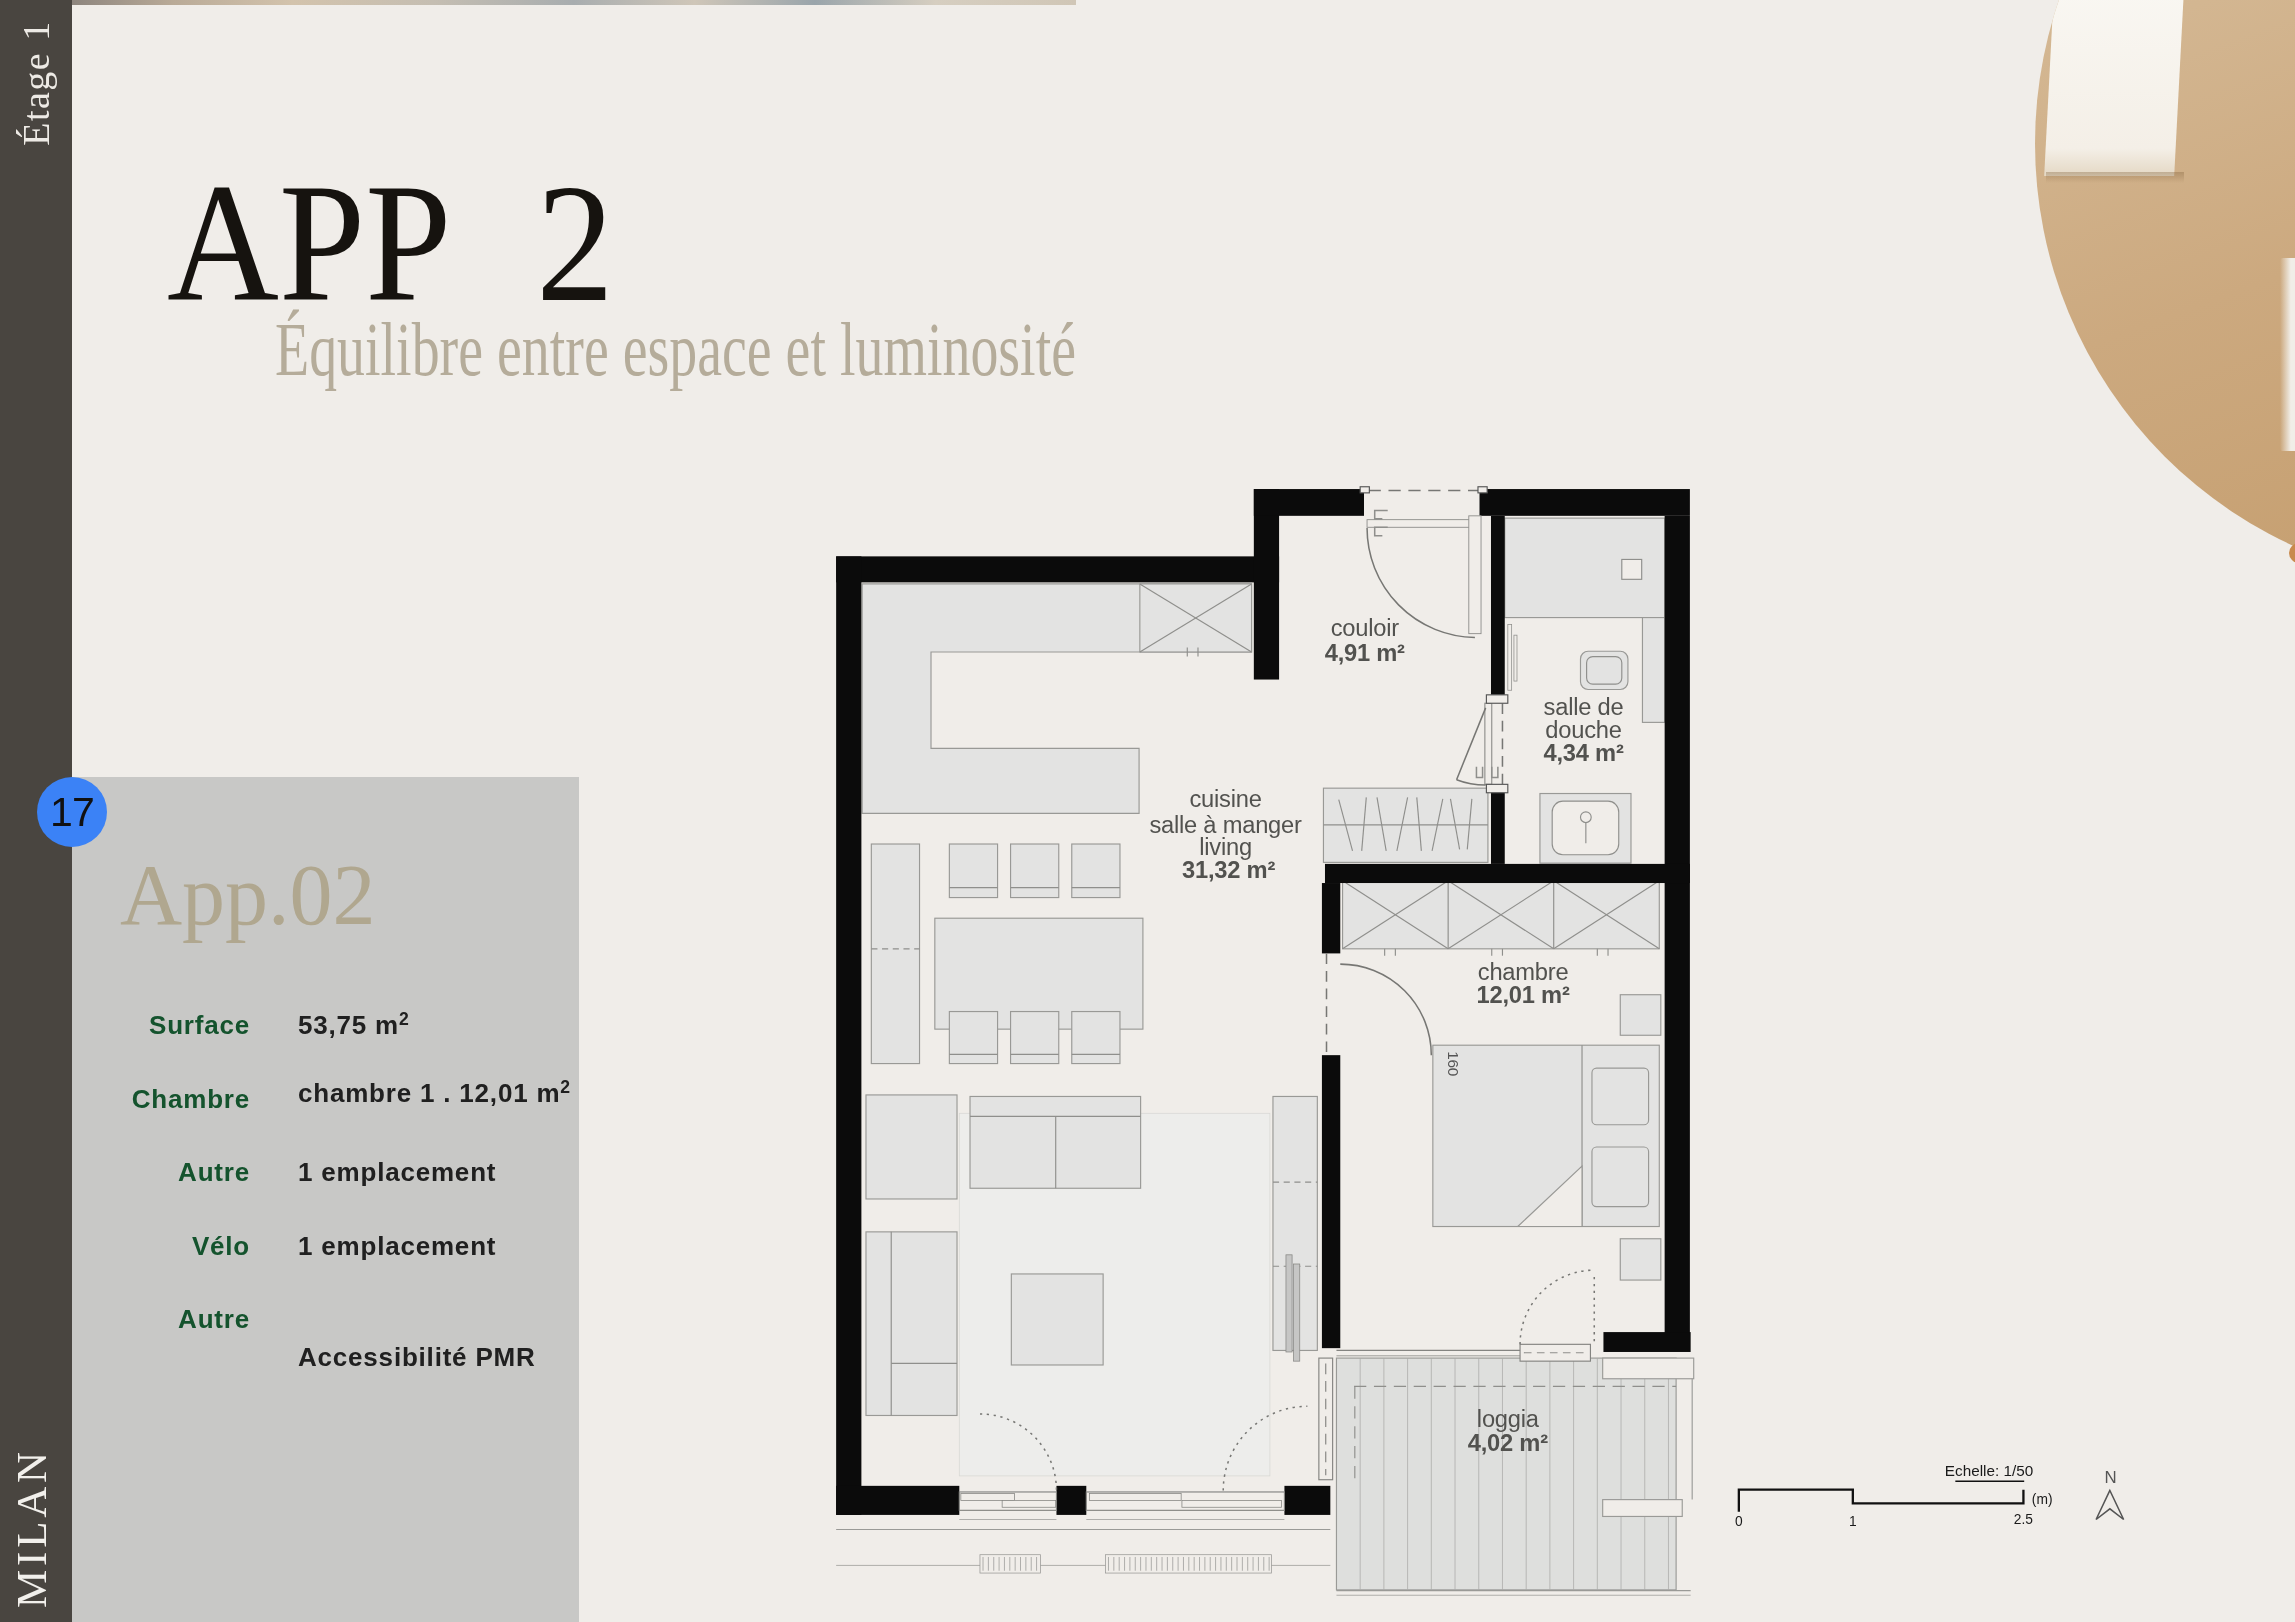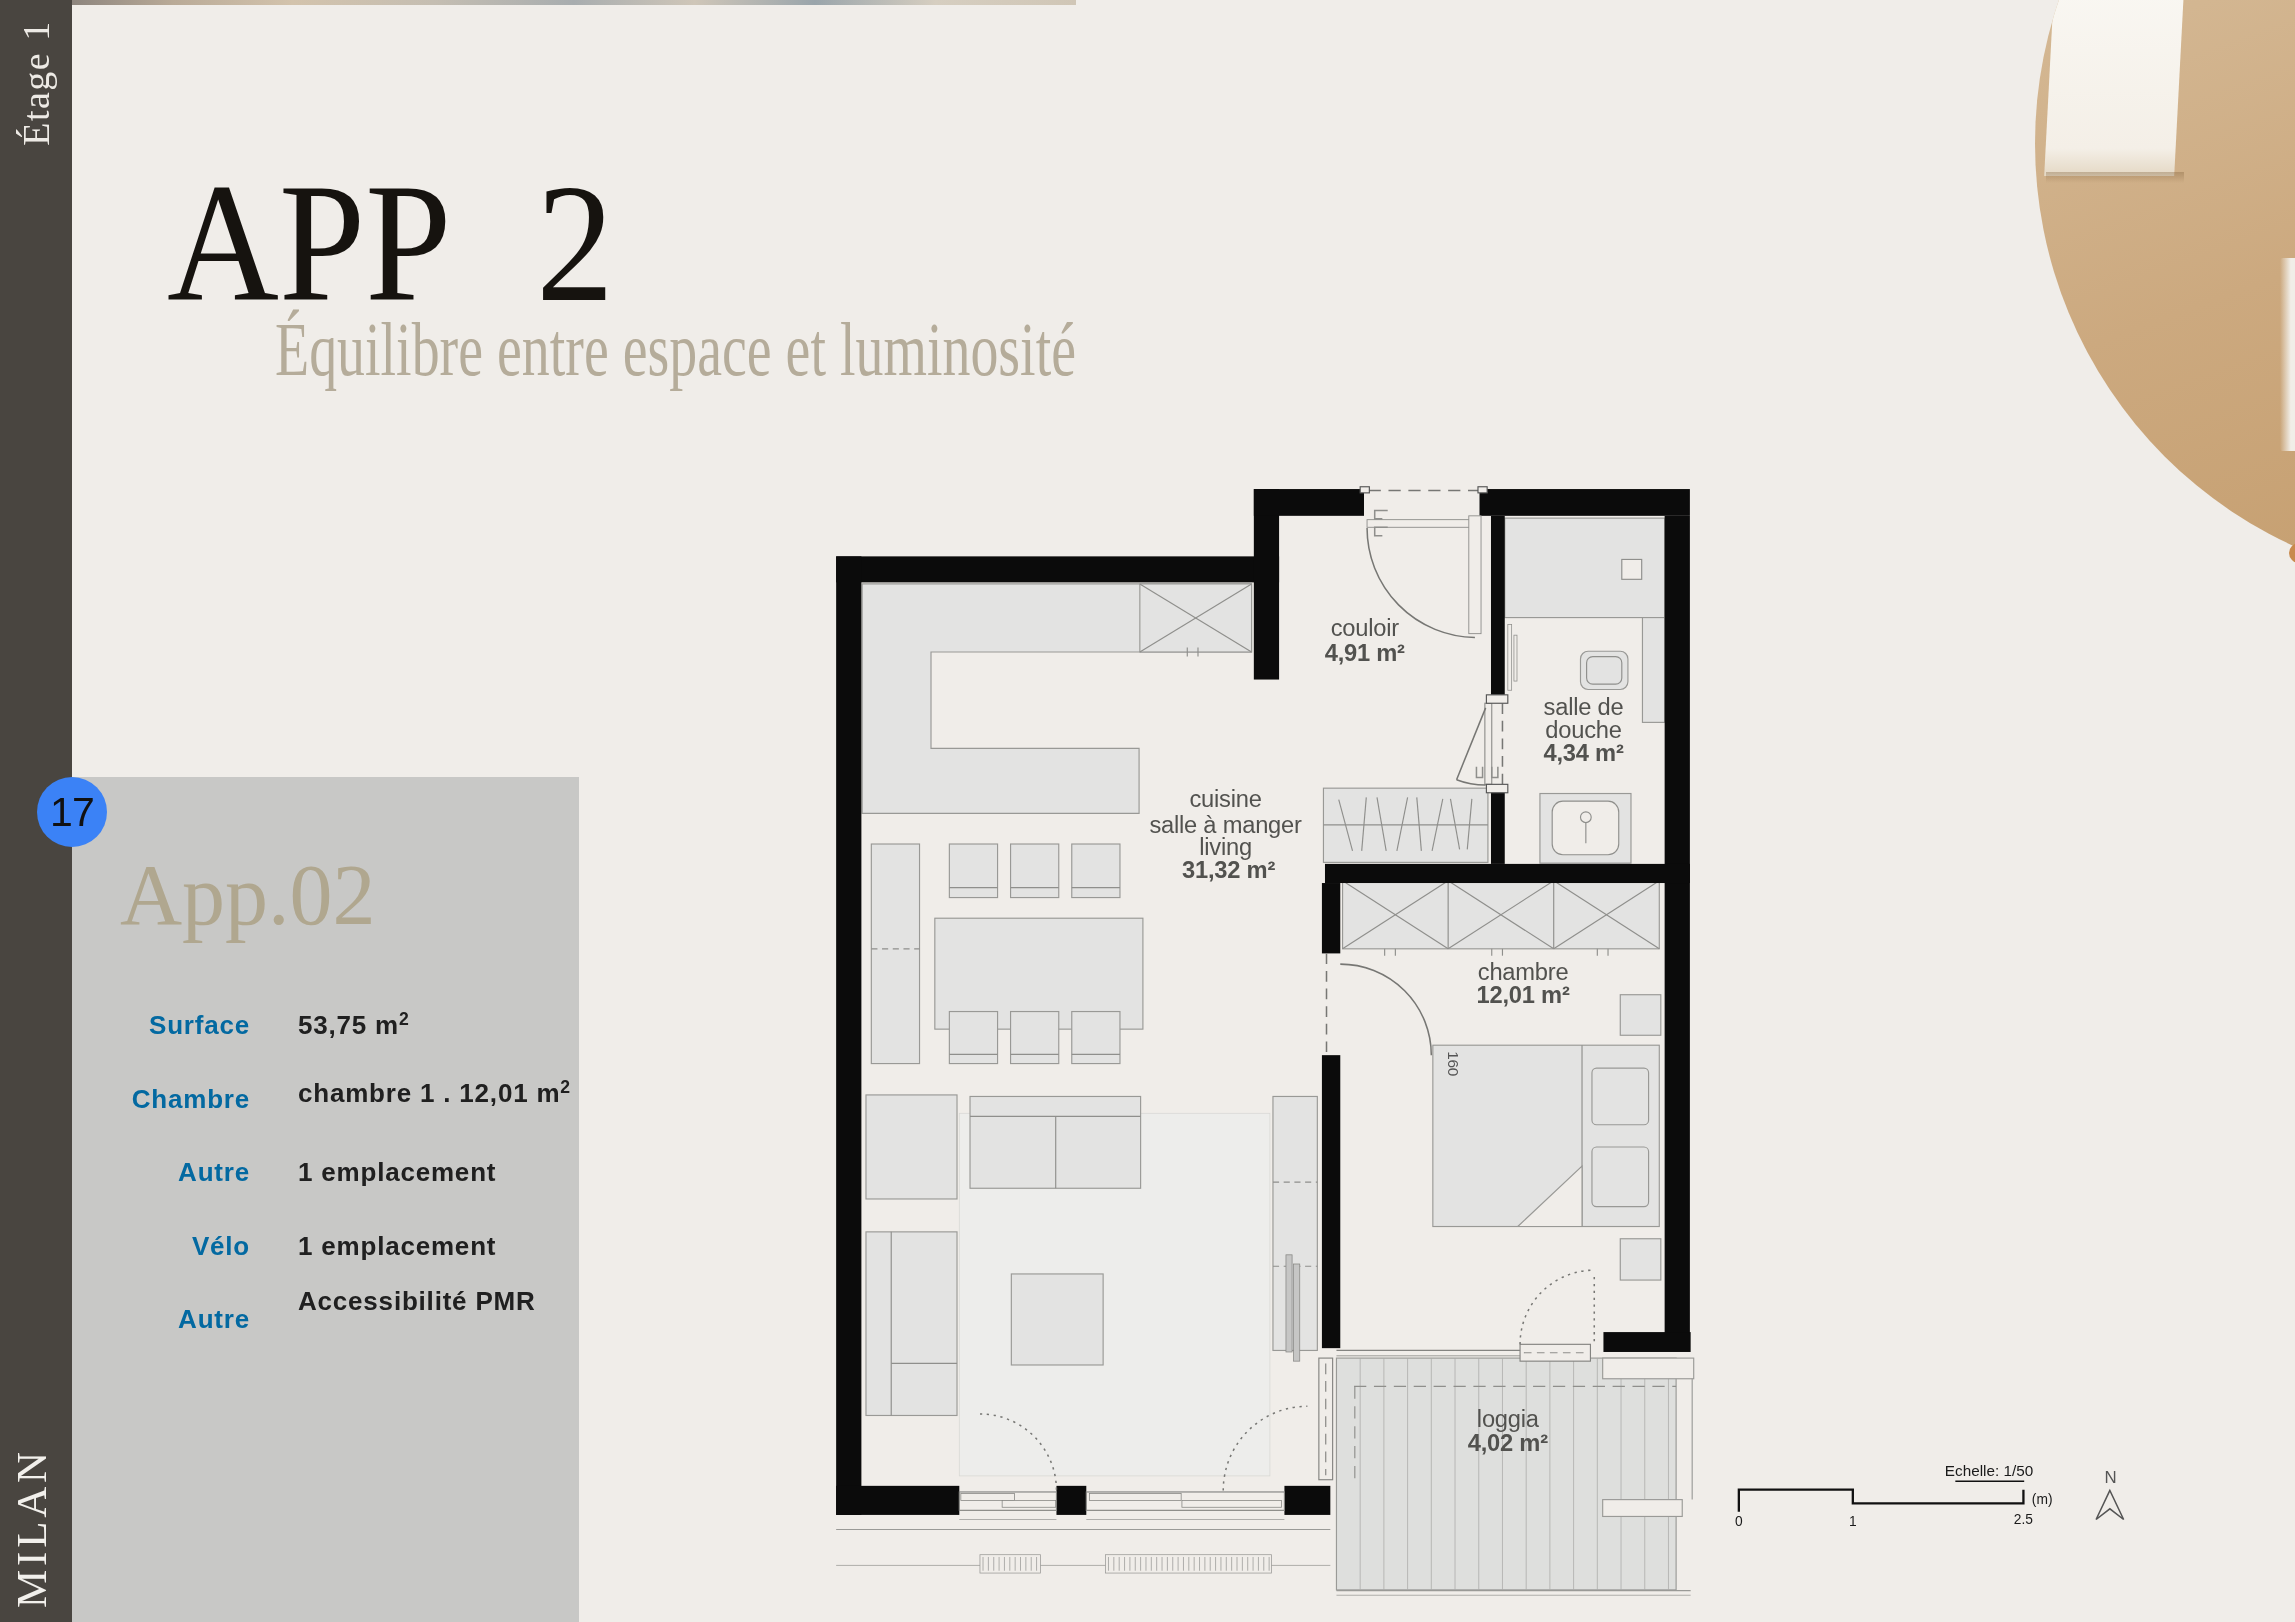--- a/index.html
+++ b/index.html
@@ -20,21 +20,21 @@
   .milan{left:-92px;top:1509px;width:248px;height:38px;color:#F2F0EC;font-family:"Liberation Serif",serif;font-size:43px;line-height:38px;text-align:center;transform:rotate(-90deg);letter-spacing:3.8px;}
   
   .apptitle{left:167px;top:158px;color:#16130F;font-family:"Liberation Serif",serif;font-size:170px;line-height:170px;white-space:nowrap;transform-origin:0 0;transform:scaleX(0.912);}
   .apptitle .gap{display:inline-block;width:93px;}
   .subtitle{left:275px;top:311px;color:#B5AC9A;font-family:"Liberation Serif",serif;font-size:77px;line-height:77px;white-space:nowrap;transform-origin:0 0;transform:scaleX(0.726);}
   
   .panel{left:72px;top:777px;width:507px;height:846px;background:#C8C8C6;}
   .badge{left:37px;top:777px;width:70px;height:70px;border-radius:50%;background:#3b82f6;text-align:center;}
   .badge span{font-size:41px;line-height:70px;font-weight:500;color:#111;letter-spacing:-0.8px;}
   .appnum{left:120px;top:852px;font-family:"Liberation Serif",serif;font-size:86px;line-height:86px;color:#B0A78F;letter-spacing:0px;text-align:center;}
-  .lab{position:absolute;right:2045px;text-align:right;font-weight:bold;font-size:26px;line-height:26px;color:#0369a1;letter-spacing:0.8px;}
+  .lab{position:absolute;right:2045px;text-align:right;font-weight:bold;font-size:26px;line-height:26px;color:#14532d;letter-spacing:0.8px;}
   .val{position:absolute;left:298px;font-size:26px;line-height:26px;color:#202020;letter-spacing:0.8px;font-weight:bold;}
   sup{font-size:17.6px;position:relative;top:-9.2px;vertical-align:baseline;line-height:0;}
   .plan{position:absolute;left:0;top:0;}
 </style>
 </head>
 <body>
 <div class="page">
   <div class="abs topstrip"></div>
   <div class="abs circle">
      <div class="lamp"></div>
@@ -52,21 +52,21 @@
   <div class="abs appnum">App.02</div>
   <div class="abs lab" style="top:1012px;">Surface</div>
   <div class="abs val" style="top:1012px;">53,75 m<sup>2</sup></div>
   <div class="abs lab" style="top:1086px;">Chambre</div>
   <div class="abs val" style="top:1080px;">chambre 1 . 12,01 m<sup>2</sup></div>
   <div class="abs lab" style="top:1159px;">Autre</div>
   <div class="abs val" style="top:1159px;">1 emplacement</div>
   <div class="abs lab" style="top:1233px;">Vélo</div>
   <div class="abs val" style="top:1233px;">1 emplacement</div>
   <div class="abs lab" style="top:1306px;">Autre</div>
-  <div class="abs val" style="top:1288px;">Accessibilité PMR</div>
+  <div class="abs val" style="top:1344px;">Accessibilité PMR</div>
   <svg class="plan" width="2295" height="1623" viewBox="0 0 3000 2121">
 <g fill="#E3E3E2" stroke="#999996" stroke-width="1.5">
 
   <polygon points="1127,763 1636,763 1636,852 1217,852 1217,978 1489,978 1489,1063 1127,1063"></polygon>
   <rect x="1490" y="763" width="146" height="89"></rect>
 
   <rect x="1139" y="1103" width="63" height="287"></rect>
   <rect x="1241" y="1103" width="63" height="70"></rect>
   <rect x="1321" y="1103" width="63" height="70"></rect>
   <rect x="1401" y="1103" width="63" height="70"></rect>

